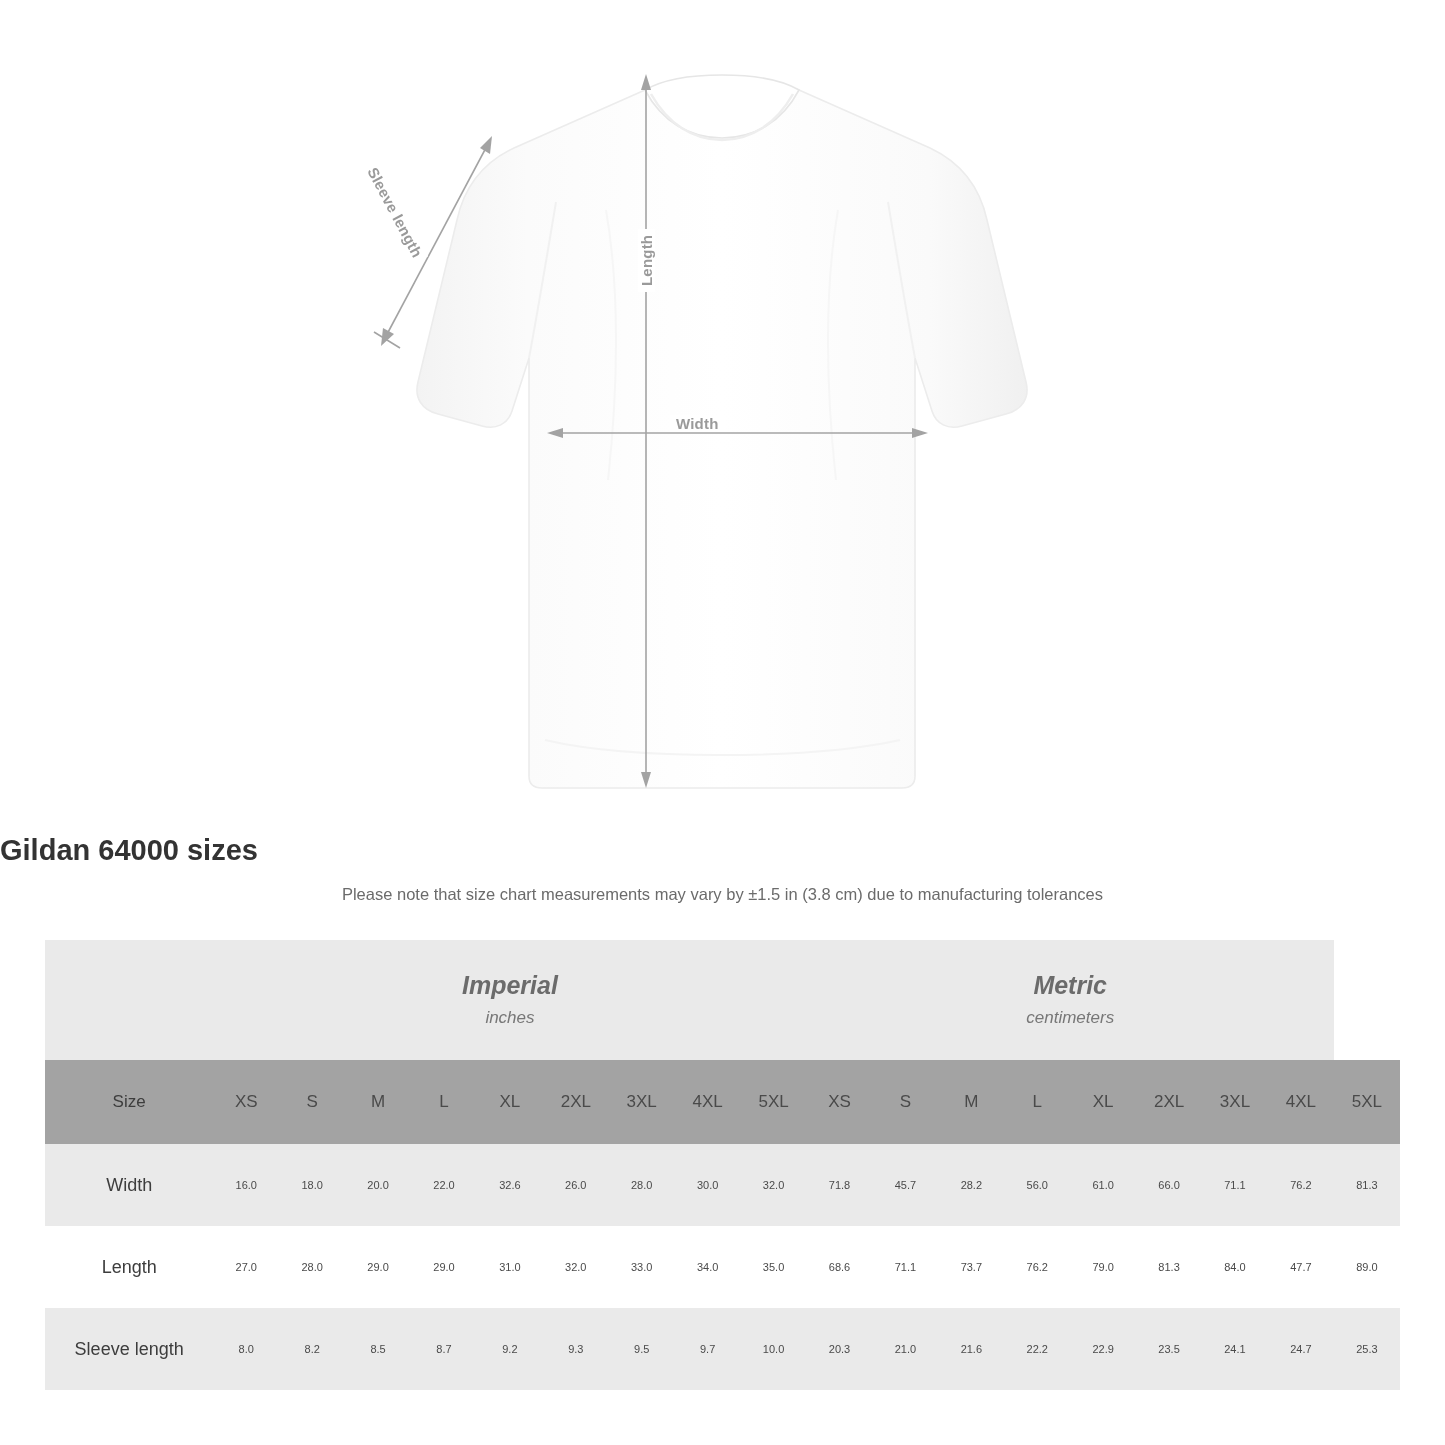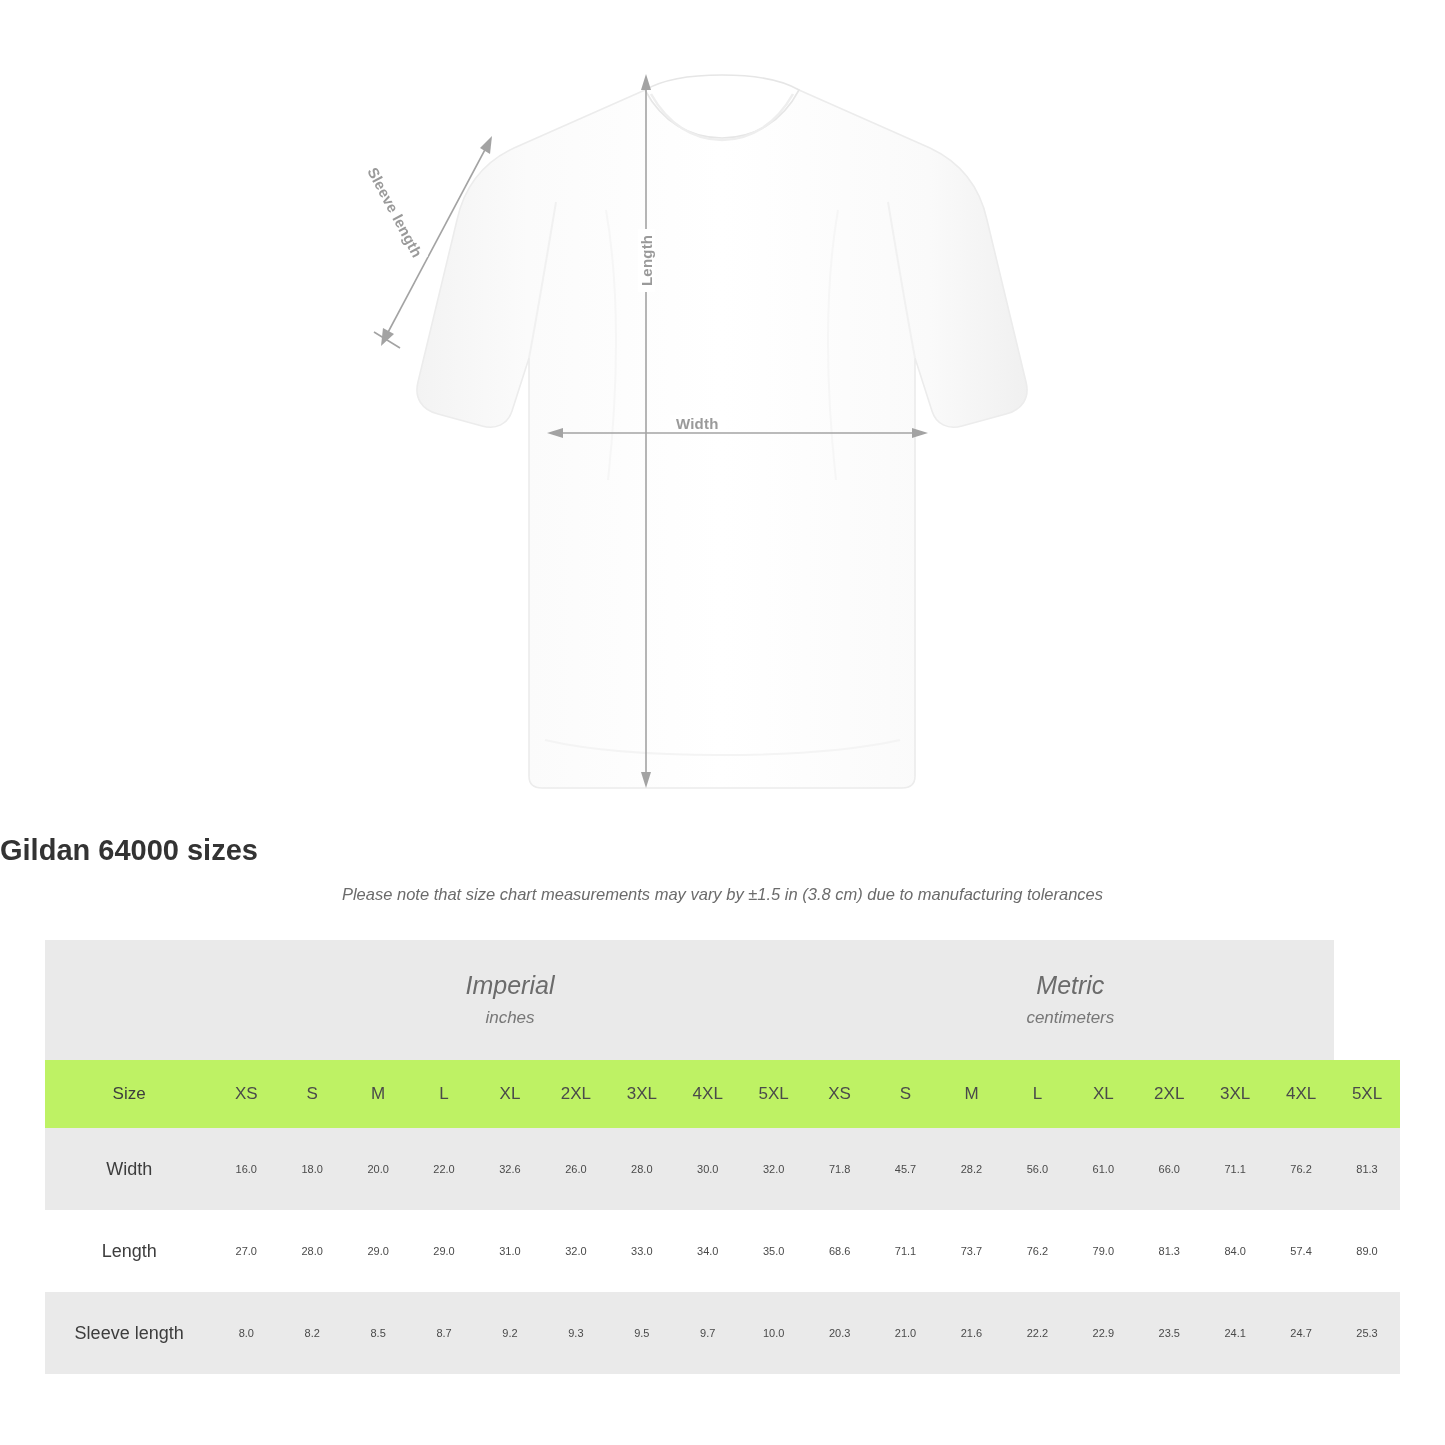--- a/index.html
+++ b/index.html
@@ -68,21 +68,20 @@
     text-align: left;
     font-size: 29px;
     font-weight: bold;
     color: #333;
     margin: 0;
     padding-top: 4px;
   }
   .subtitle {
     text-align: center;
     font-size: 16.5px;
-    font-style: italic;
     color: #6b6b6b;
     margin: 18px 0 0 0;
   }
 
   
   .table-wrap {
     margin: 36px 45px 0 45px;
     width: 1355px;
   }
   table.size-table {
@@ -99,35 +98,35 @@
 
   
   .unit-row td {
     background: #eaeaea;
     height: 120px;
     padding: 0;
   }
   .unit-name {
     font-size: 25px;
     font-style: italic;
-    font-weight: normal;
+    font-weight: bold;
     color: #6b6b6b;
     line-height: 1.1;
   }
   .unit-sub {
     font-size: 17px;
     font-style: italic;
     color: #777;
     margin-top: 8px;
   }
 
   
   .head-row td {
-    background: #bef264;
-    height: 68px;
+    background: #a3a3a3;
+    height: 84px;
     font-size: 17px;
     font-weight: bold;
     color: #4a4a4a;
   }
   .head-row td.rowlabel { font-size: 17px; }
 
   .data-row td {
     height: 82px;
     font-size: 17px;
     color: #4a4a4a;
@@ -321,21 +320,21 @@
           <td class="val">33.0</td>
           <td class="val">34.0</td>
           <td class="val">35.0</td>
           <td class="val">68.6</td>
           <td class="val">71.1</td>
           <td class="val">73.7</td>
           <td class="val">76.2</td>
           <td class="val">79.0</td>
           <td class="val">81.3</td>
           <td class="val">84.0</td>
-          <td class="val">57.4</td>
+          <td class="val">47.7</td>
           <td class="val">89.0</td>
         </tr>
 
         <tr class="data-row shade">
           <td class="rowlabel">Sleeve length</td>
           <td class="val">8.0</td>
           <td class="val">8.2</td>
           <td class="val">8.5</td>
           <td class="val">8.7</td>
           <td class="val">9.2</td>

